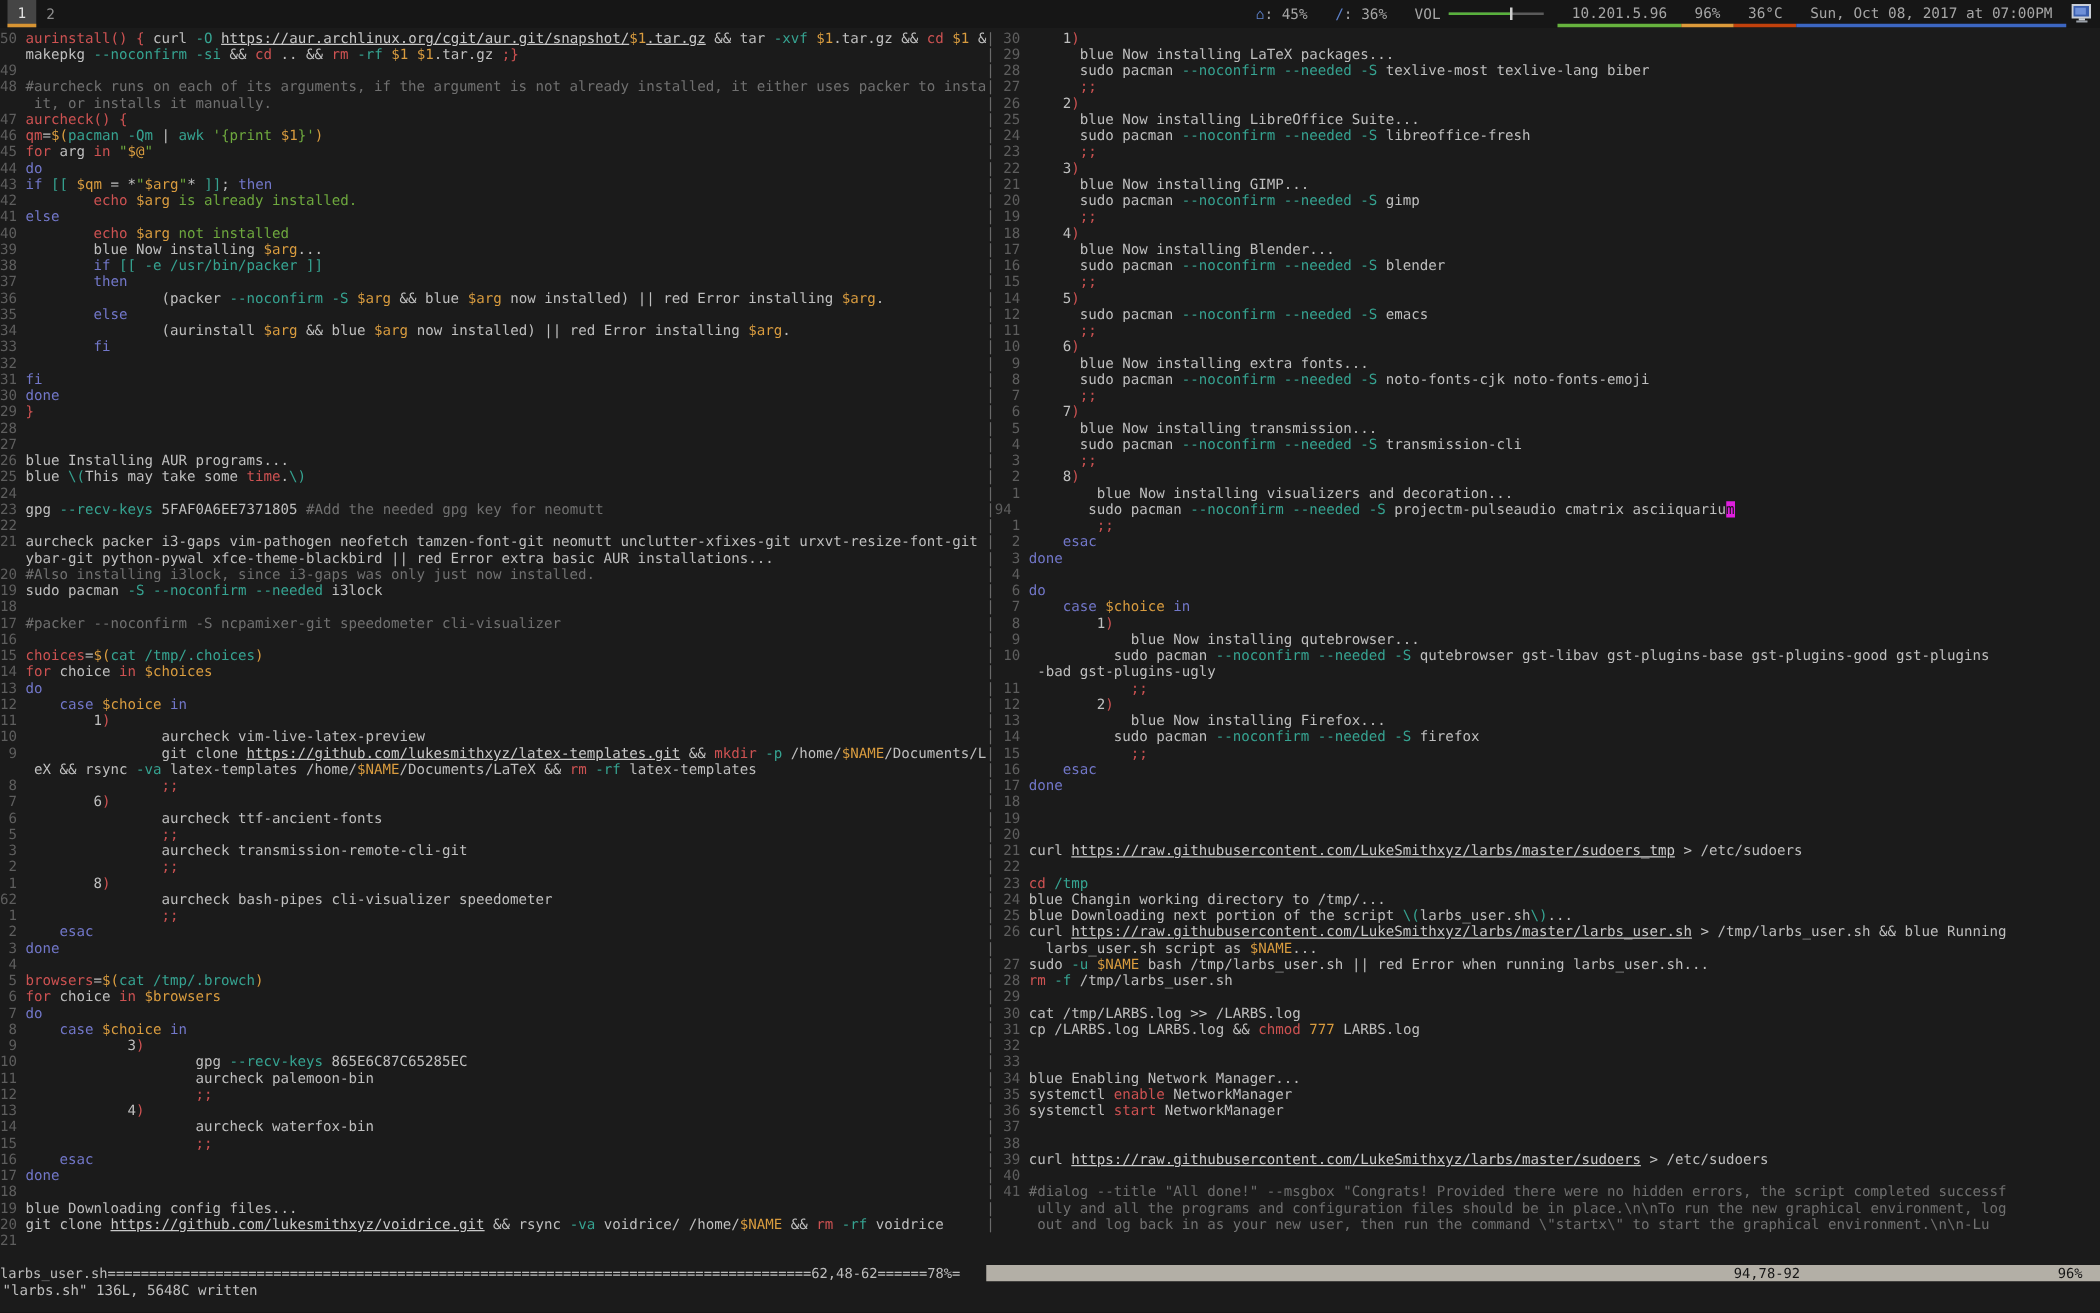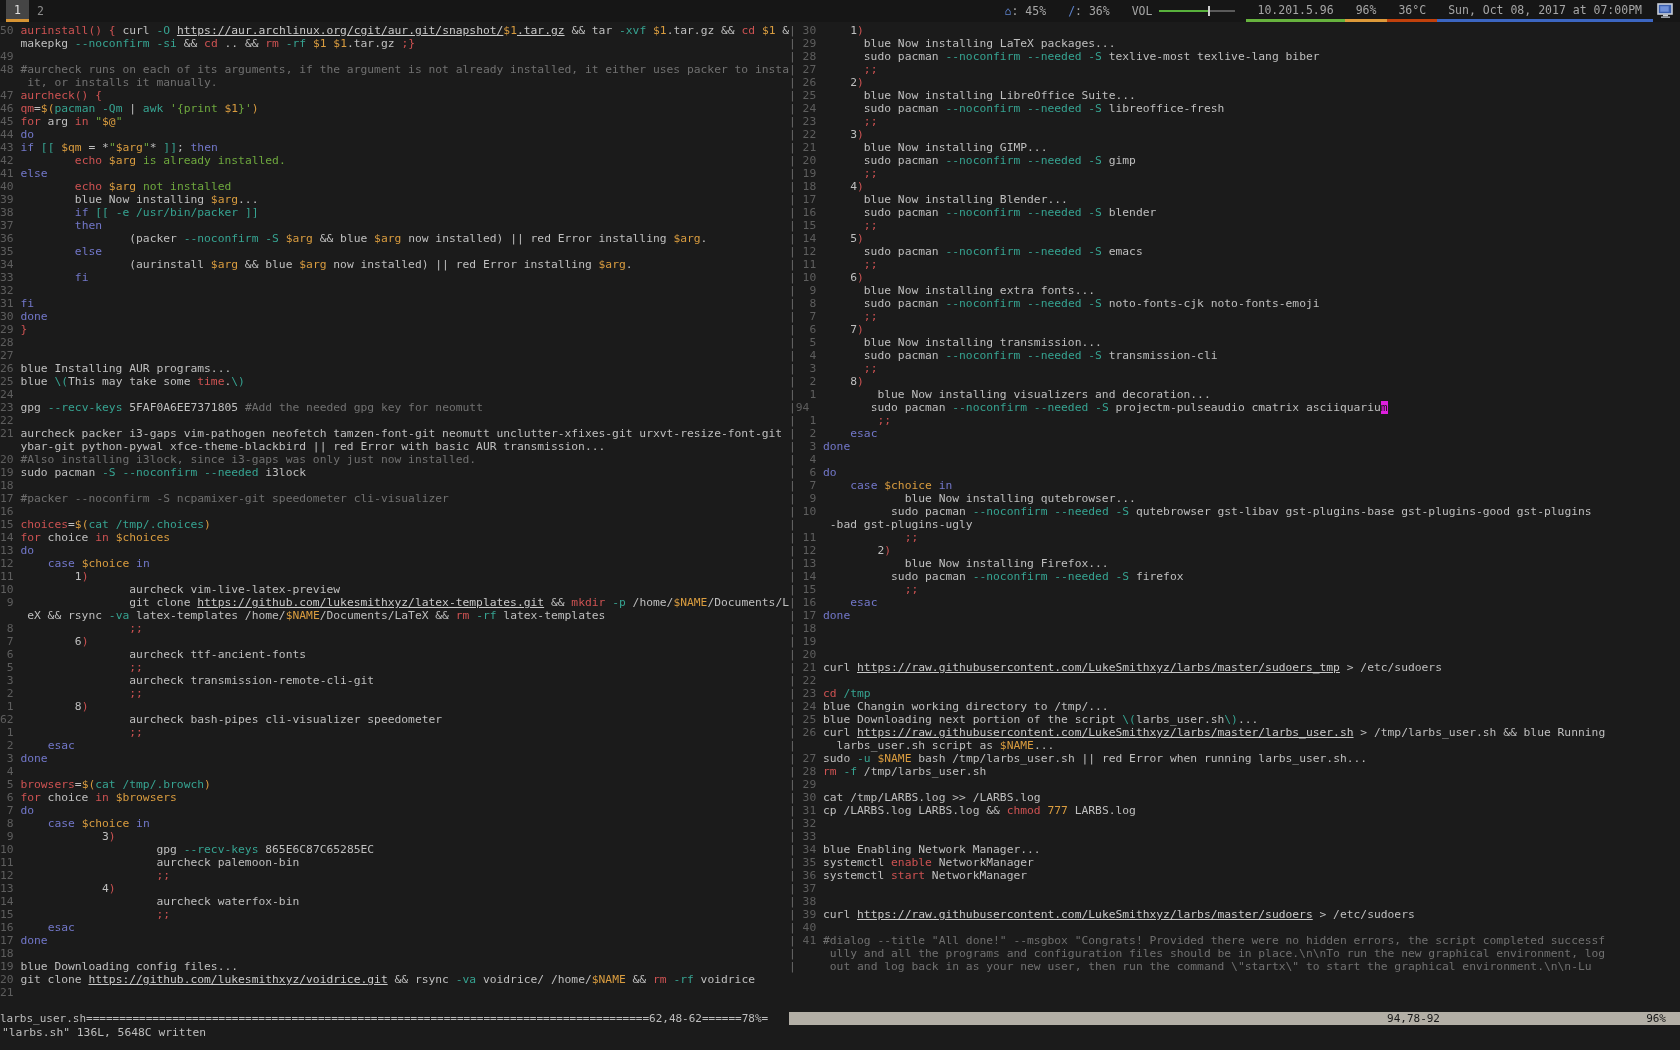--- a/index.html
+++ b/index.html
@@ -108,21 +108,21 @@
       <div class="row"><span class="num">30 </span><span class="blu">done</span></div>
       <div class="row"><span class="num">29 </span><span class="red">}</span></div>
       <div class="row"><span class="num">28 </span></div>
       <div class="row"><span class="num">27 </span></div>
       <div class="row"><span class="num">26 </span><span class="fg">blue Installing AUR programs...</span></div>
       <div class="row"><span class="num">25 </span><span class="fg">blue </span><span class="cyn">\(</span><span class="fg">This may take some </span><span class="red">time</span><span class="fg">.</span><span class="cyn">\)</span></div>
       <div class="row"><span class="num">24 </span></div>
       <div class="row"><span class="num">23 </span><span class="fg">gpg </span><span class="cyn">--recv-keys</span><span class="fg"> 5FAF0A6EE7371805 </span><span class="cmt">#Add the needed gpg key for neomutt</span></div>
       <div class="row"><span class="num">22 </span></div>
       <div class="row"><span class="num">21 </span><span class="fg">aurcheck packer i3-gaps vim-pathogen neofetch tamzen-font-git neomutt unclutter-xfixes-git urxvt-resize-font-git pol</span></div>
-      <div class="row"><span class="num">   </span><span class="fg">ybar-git python-pywal xfce-theme-blackbird || red Error with basic AUR transmission...</span></div>
+      <div class="row"><span class="num">   </span><span class="fg">ybar-git python-pywal xfce-theme-blackbird || red Error extra basic AUR installations...</span></div>
       <div class="row"><span class="num">20 </span><span class="cmt">#Also installing i3lock, since i3-gaps was only just now installed.</span></div>
       <div class="row"><span class="num">19 </span><span class="fg">sudo pacman </span><span class="cyn">-S --noconfirm --needed</span><span class="fg"> i3lock</span></div>
       <div class="row"><span class="num">18 </span></div>
       <div class="row"><span class="num">17 </span><span class="cmt">#packer --noconfirm -S ncpamixer-git speedometer cli-visualizer</span></div>
       <div class="row"><span class="num">16 </span></div>
       <div class="row"><span class="num">15 </span><span class="red">choices</span><span class="fg">=</span><span class="yel">$(</span><span class="cyn">cat /tmp/.choices</span><span class="yel">)</span></div>
       <div class="row"><span class="num">14 </span><span class="red">for</span><span class="fg"> choice </span><span class="red">in</span><span class="fg"> </span><span class="yel">$choices</span></div>
       <div class="row"><span class="num">13 </span><span class="blu">do</span></div>
       <div class="row"><span class="num">12 </span><span class="fg">    </span><span class="blu">case</span><span class="fg"> </span><span class="yel">$choice</span><span class="fg"> </span><span class="blu">in</span></div>
       <div class="row"><span class="num">11 </span><span class="fg">        1</span><span class="red">)</span></div>
@@ -189,20 +189,21 @@
       <div class="row"><span class="sep">| </span><span class="num"> 3 </span><span class="fg">      </span><span class="red">;;</span></div>
       <div class="row"><span class="sep">| </span><span class="num"> 2 </span><span class="fg">    8</span><span class="red">)</span></div>
       <div class="row"><span class="sep">| </span><span class="num"> 1 </span><span class="fg">        blue Now installing visualizers and decoration...</span></div>
       <div class="row"><span class="sep">|</span><span class="num">94 </span><span class="fg">        sudo pacman </span><span class="cyn">--noconfirm --needed -S</span><span class="fg"> projectm-pulseaudio cmatrix asciiquariu</span><span class="cur">m</span></div>
       <div class="row"><span class="sep">| </span><span class="num"> 1 </span><span class="fg">        </span><span class="red">;;</span></div>
       <div class="row"><span class="sep">| </span><span class="num"> 2 </span><span class="fg">    </span><span class="blu">esac</span></div>
       <div class="row"><span class="sep">| </span><span class="num"> 3 </span><span class="blu">done</span></div>
       <div class="row"><span class="sep">| </span><span class="num"> 4 </span></div>
       <div class="row"><span class="sep">| </span><span class="num"> 6 </span><span class="blu">do</span></div>
       <div class="row"><span class="sep">| </span><span class="num"> 7 </span><span class="fg">    </span><span class="blu">case</span><span class="fg"> </span><span class="yel">$choice</span><span class="fg"> </span><span class="blu">in</span></div>
+      <div class="row"><span class="sep">| </span><span class="num"> 8 </span><span class="fg">        1</span><span class="red">)</span></div>
       <div class="row"><span class="sep">| </span><span class="num"> 9 </span><span class="fg">            blue Now installing qutebrowser...</span></div>
       <div class="row"><span class="sep">| </span><span class="num">10 </span><span class="fg">          sudo pacman </span><span class="cyn">--noconfirm --needed -S</span><span class="fg"> qutebrowser gst-libav gst-plugins-base gst-plugins-good gst-plugins</span></div>
       <div class="row"><span class="sep">|</span><span class="fg">     -bad gst-plugins-ugly</span></div>
       <div class="row"><span class="sep">| </span><span class="num">11 </span><span class="fg">            </span><span class="red">;;</span></div>
       <div class="row"><span class="sep">| </span><span class="num">12 </span><span class="fg">        2</span><span class="red">)</span></div>
       <div class="row"><span class="sep">| </span><span class="num">13 </span><span class="fg">            blue Now installing Firefox...</span></div>
       <div class="row"><span class="sep">| </span><span class="num">14 </span><span class="fg">          sudo pacman </span><span class="cyn">--noconfirm --needed -S</span><span class="fg"> firefox</span></div>
       <div class="row"><span class="sep">| </span><span class="num">15 </span><span class="fg">            </span><span class="red">;;</span></div>
       <div class="row"><span class="sep">| </span><span class="num">16 </span><span class="fg">    </span><span class="blu">esac</span></div>
       <div class="row"><span class="sep">| </span><span class="num">17 </span><span class="blu">done</span></div>

